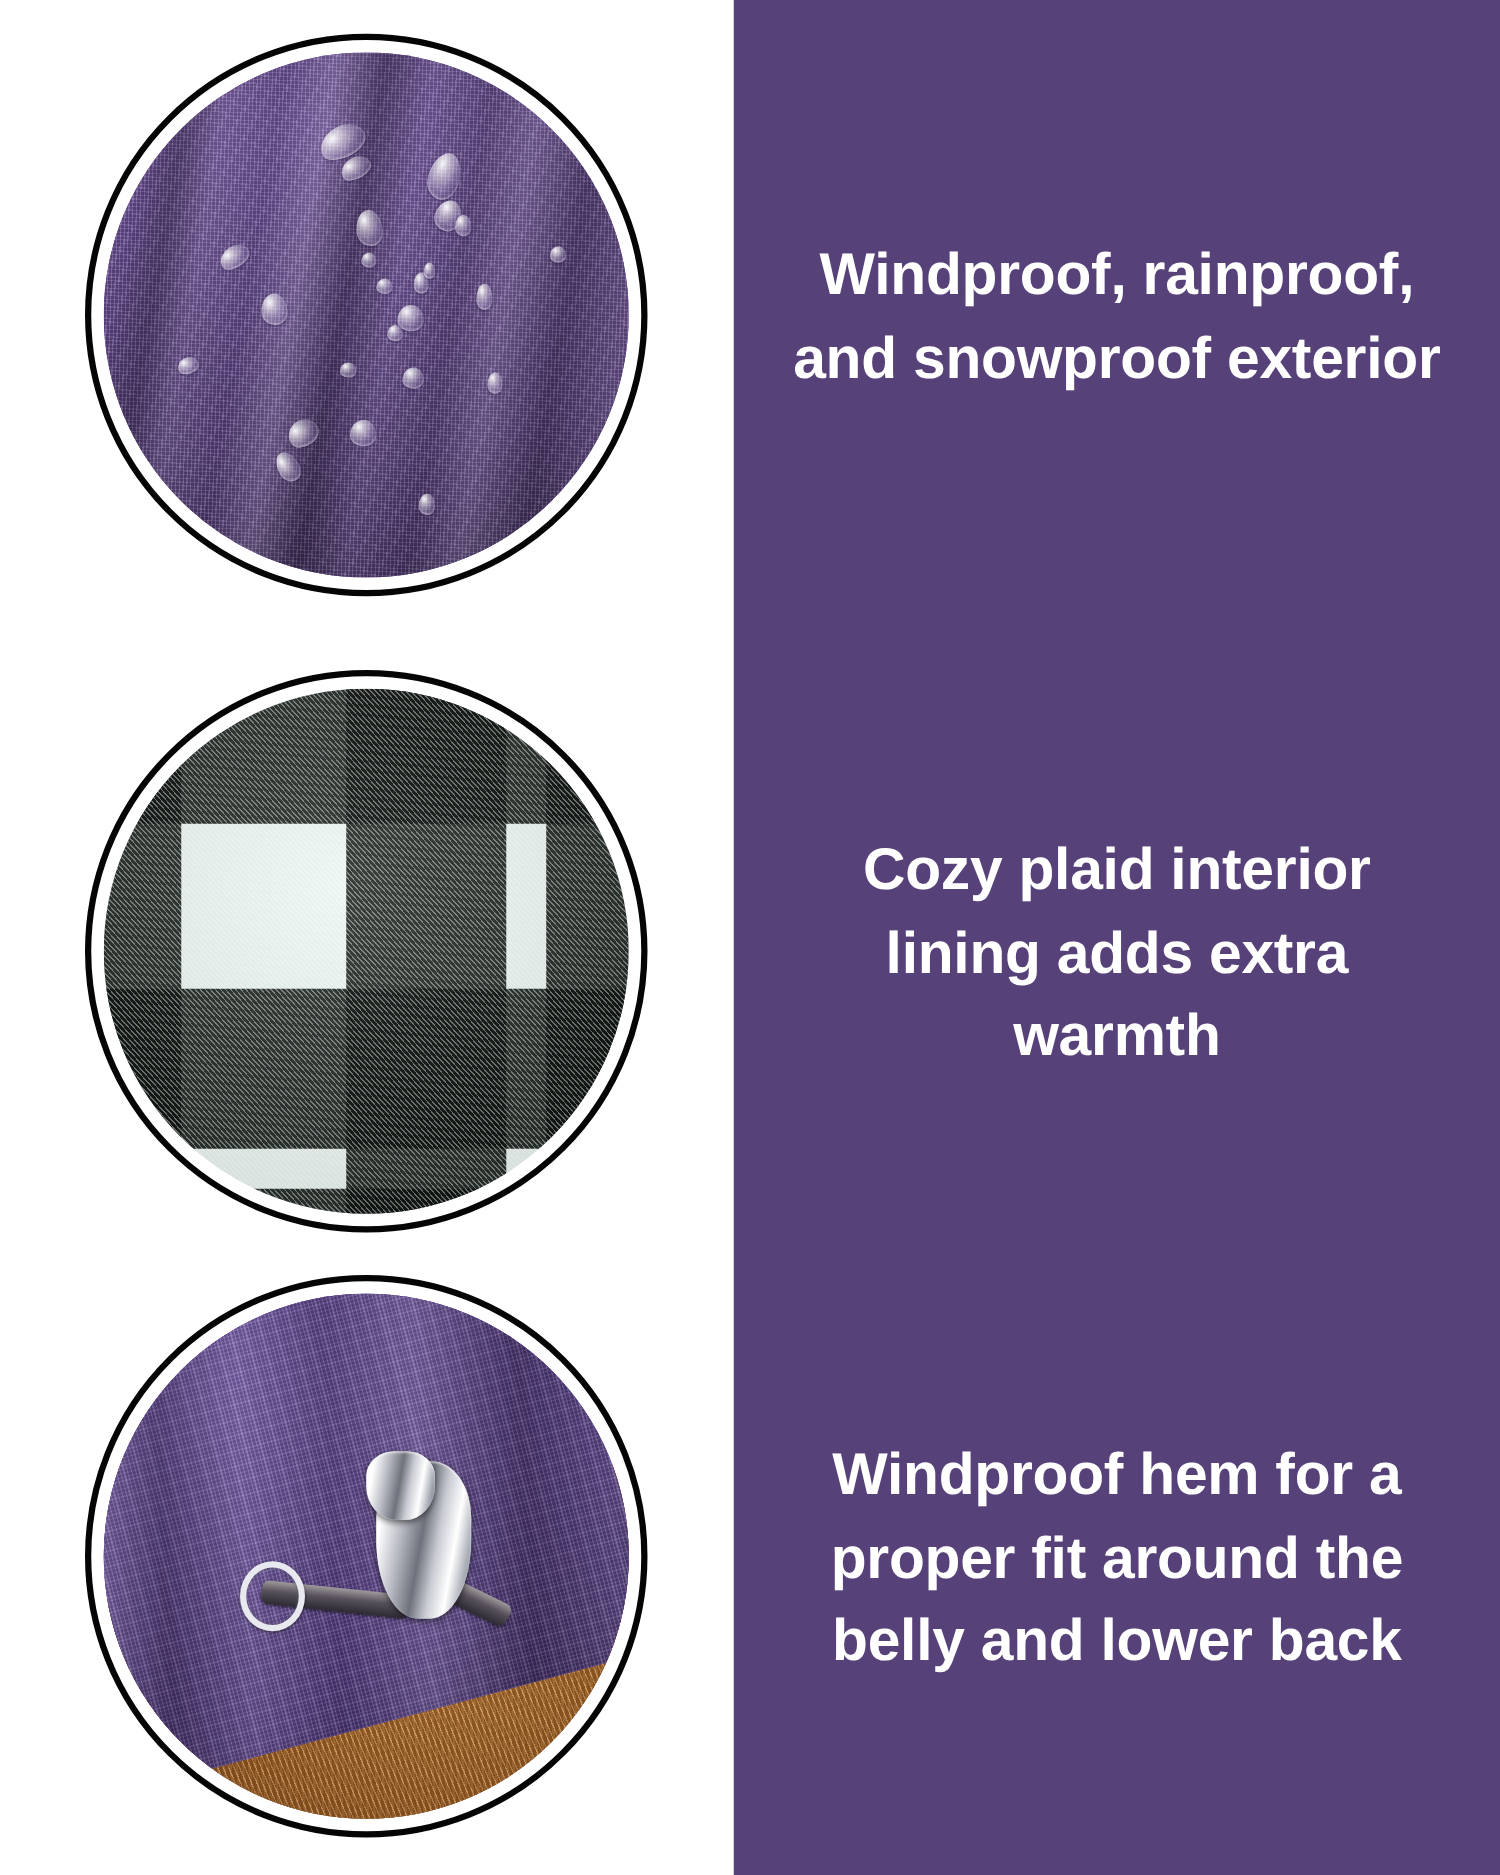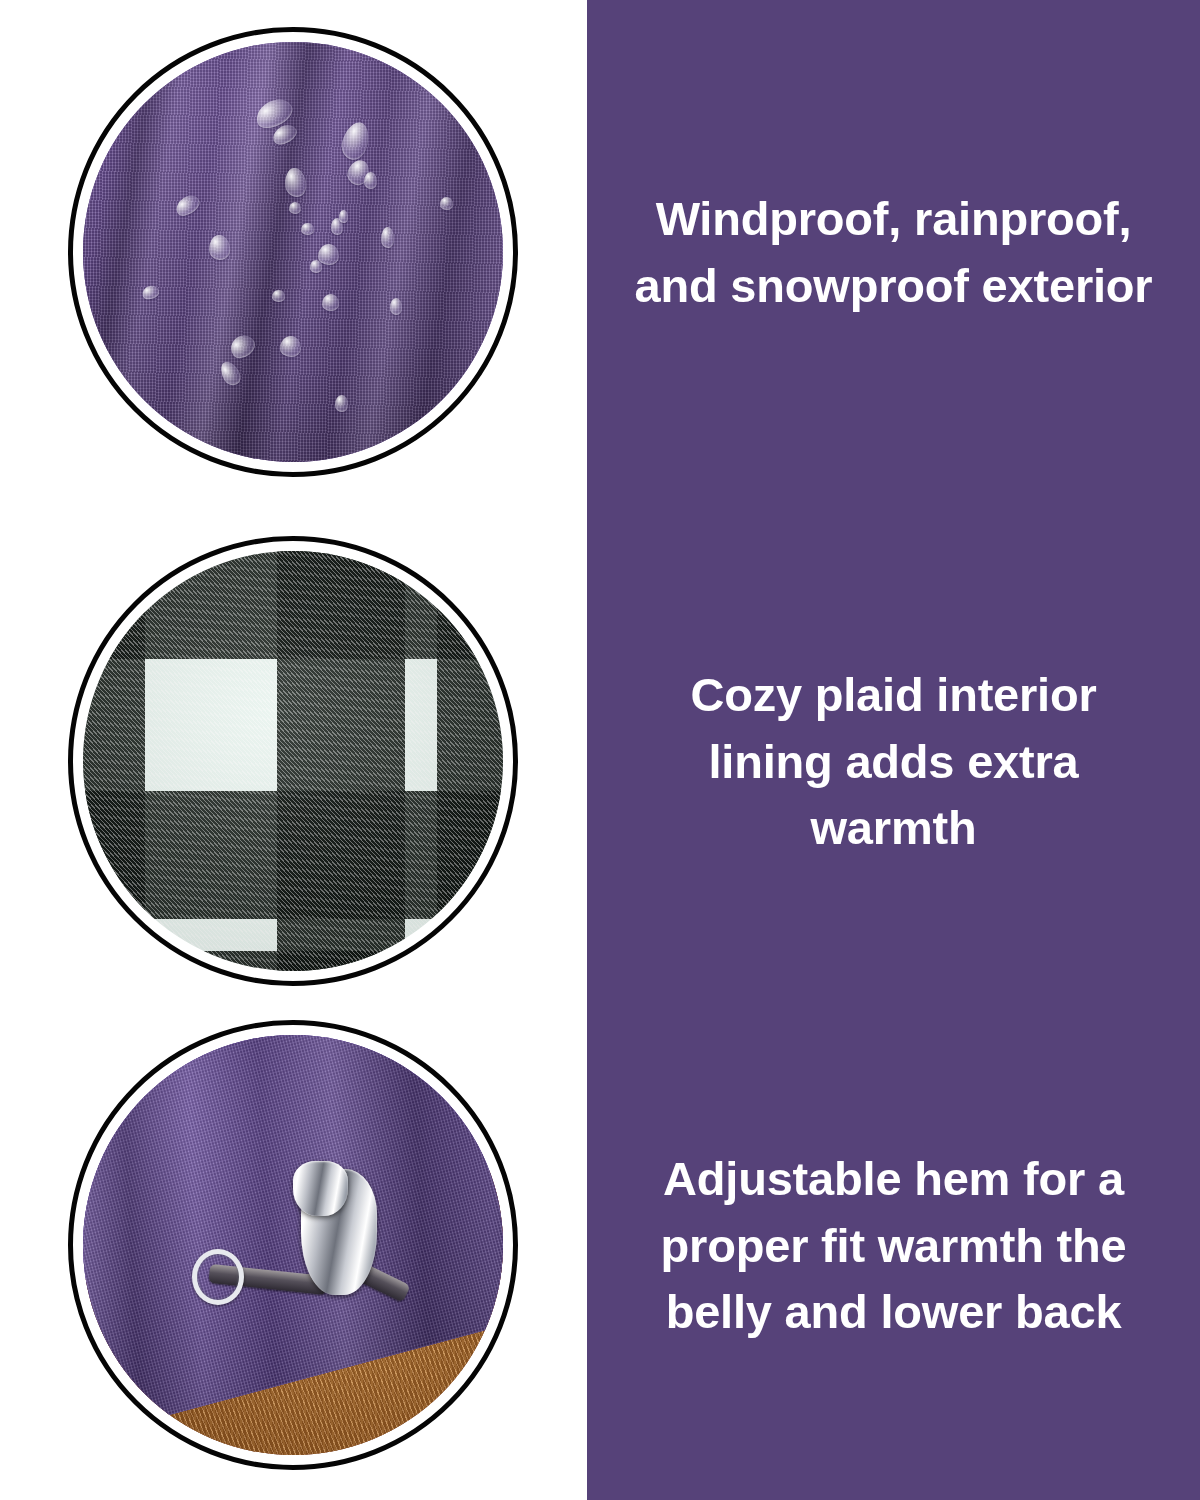--- a/index.html
+++ b/index.html
@@ -345,17 +345,17 @@
           <span class="hem-cord" style="left:30%; top:56%; width:28%; height:4.5%; transform:rotate(6deg);"></span>
           <span class="hem-cord" style="left:62%; top:56%; width:16%; height:4.5%; transform:rotate(26deg);"></span>
           <span class="hem-ring" style="left:26%; top:51%; width:10%; height:11%;"></span>
           <span class="hem-toggle" style="left:52%; top:32%; width:18%; height:30%;"></span>
           <span class="hem-toggle" style="left:50%; top:30%; width:13%; height:13%;"></span>
         </div>
       </div>
     </div>
 
     <div class="feature-text">
-      <p>Adjustable hem for a proper fit warmth the belly and lower back</p>
+      <p>Windproof hem for a proper fit around the belly and lower back</p>
     </div>
   </div>
 
 </div>
 
 </body></html>

